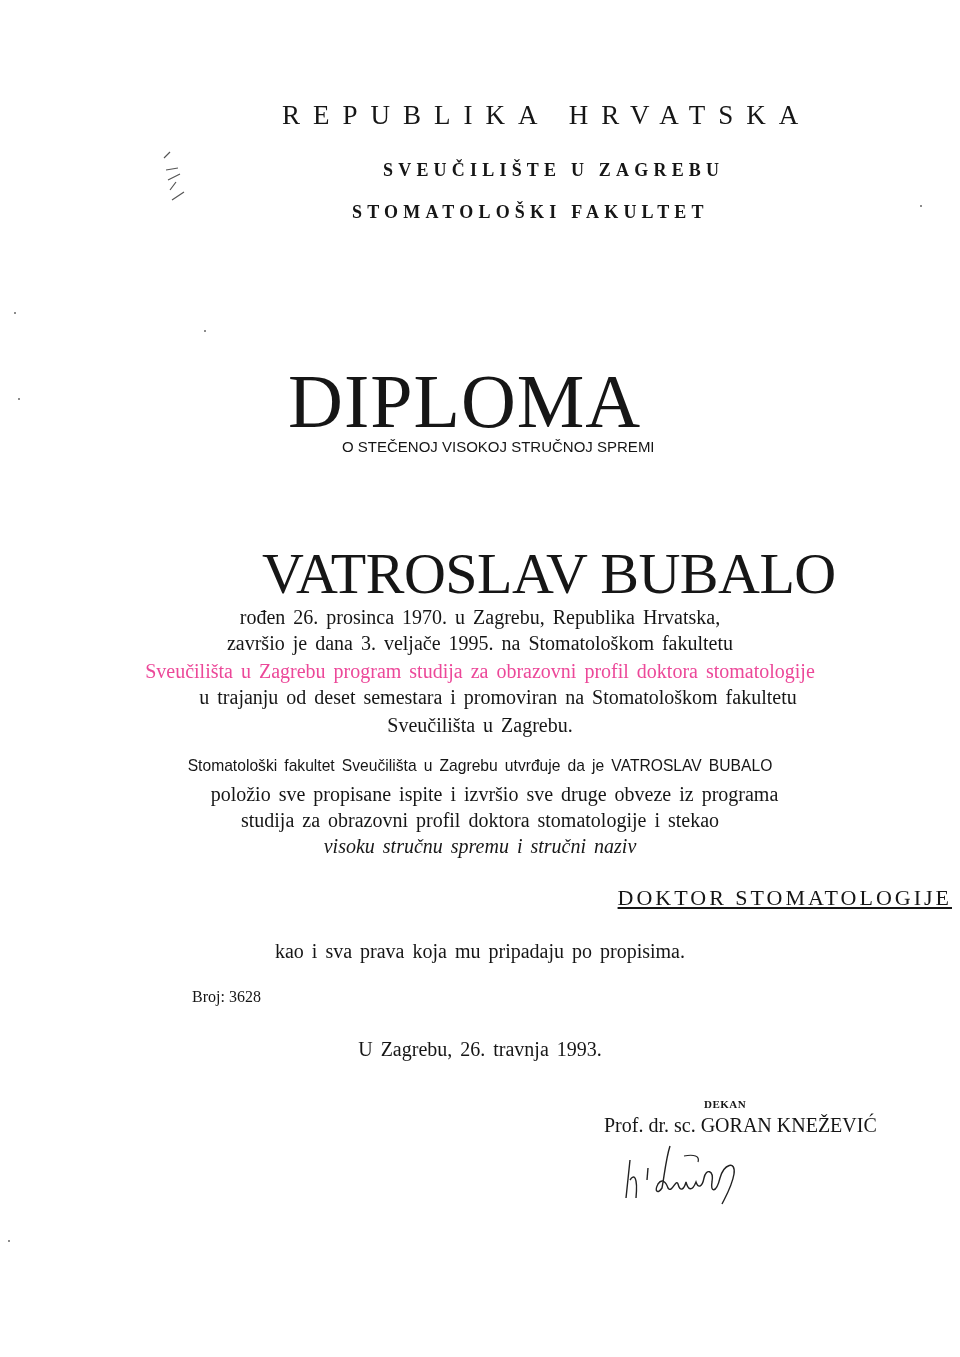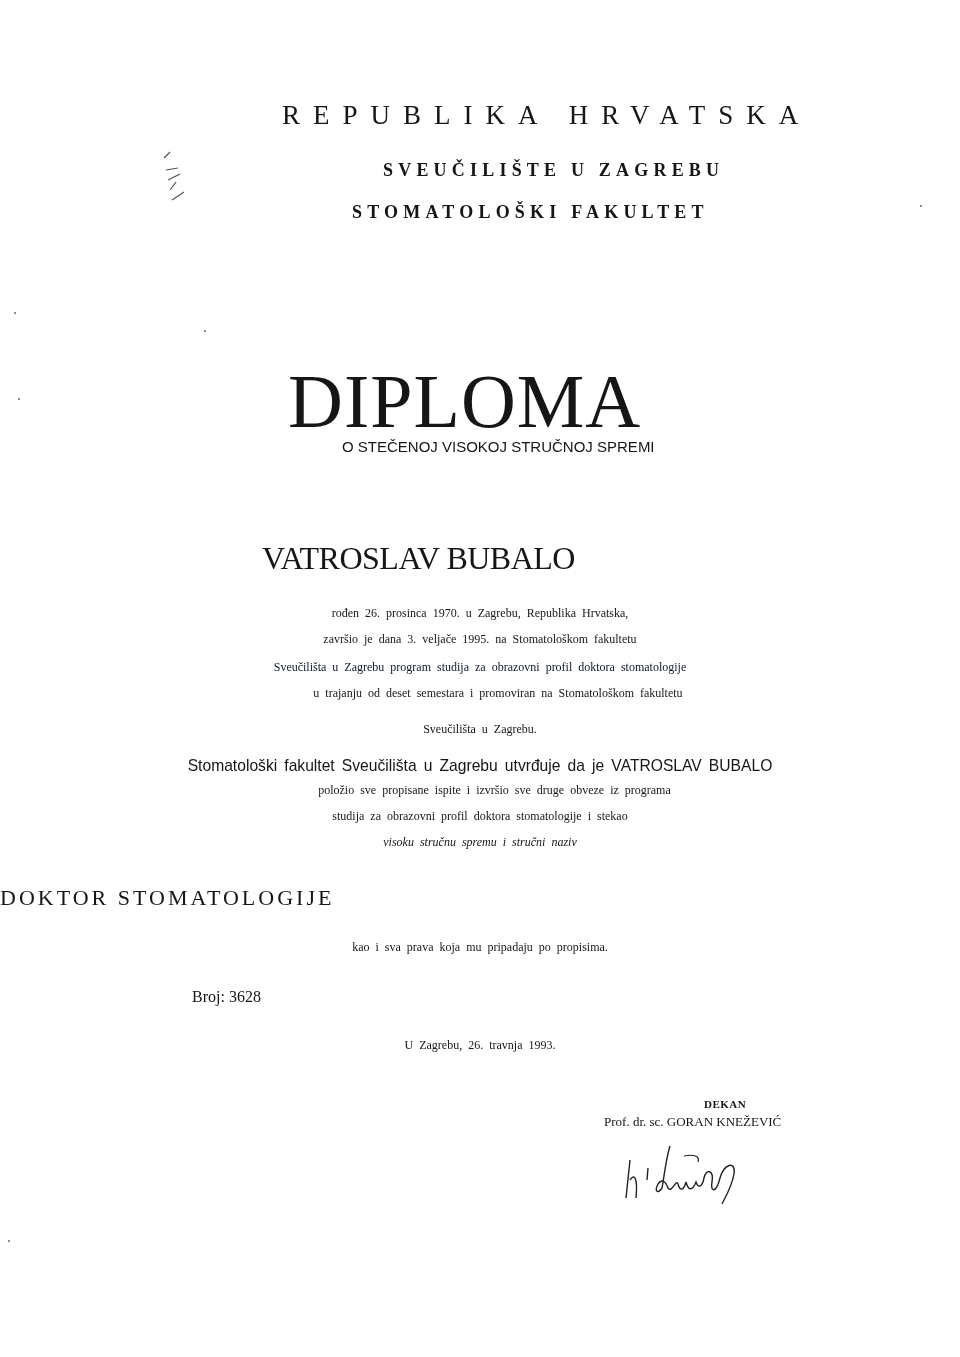--- a/index.html
+++ b/index.html
@@ -4,37 +4,37 @@
 <style>
   html, body { margin:0; padding:0; }
   body { width:960px; height:1357px; background:#ffffff; position:relative; overflow:hidden; color:#161616; font-family:"Liberation Serif", serif; }
   .abs { position:absolute; white-space:nowrap; }
   .c { left:0; right:0; text-align:center; }
   #country { top:100px; left:282px; font-size:27px; letter-spacing:13px; }
   #univ { top:160px; left:352px; font-size:18px; font-weight:bold; letter-spacing:5.2px;margin-left:31px; }
   #faculty { top:202px; left:352px; font-size:18px; font-weight:bold; letter-spacing:5.2px; }
   #title { top:358px; left:288px; font-size:76px; letter-spacing:1px; }
   #subtitle { top:438px; left:342px; font-family:"Liberation Sans", sans-serif; font-size:15px; }
-  #name { top:540px; left:262px; font-size:32px; letter-spacing:-0.5px; }
-  .line { font-family:"Liberation Serif", serif; font-size:12px; word-spacing:3px; }
+  #name { top:540px; left:262px; font-size:58px; letter-spacing:-0.5px; }
+  .line { font-family:"Liberation Serif", serif; font-size:20px; word-spacing:3px; }
   .l1 { top:606px; }
   .l2 { top:632px; }
-  .l3 { top:660px; color:#0f172a; }
+  .l3 { top:660px; color:#ec4899; }
   .l4 { top:686px;padding-left:36px; }
-  .l5 { top:714px;margin-top:8px; }
+  .l5 { top:714px; }
   .p1 { top:756px; font-size:17px; font-family:"Liberation Sans", sans-serif; transform:scaleX(0.92); }
   .p2 { top:783px;margin-left:29px; }
   .p3 { top:809px; }
   .p4 { top:835px;font-style:italic; }
-  #degree { top:885px; left:0; right:8px; text-align:left; font-size:22px; letter-spacing:3px; }
+  #degree { top:885px; left:0; right:8px; text-align:right; font-size:22px; letter-spacing:3px;text-decoration:underline; }
   #rights { top:940px; }
   #broj { top:988px; left:192px; font-size:16px; }
   #place { top:1038px; }
   #dekan-label { top:1098px; left:704px; font-size:11px; font-weight:bold; letter-spacing:0.5px;text-align:center; }
-  #dekan-name { top:1114px; left:604px; font-size:13px; }
+  #dekan-name { top:1114px; left:604px; font-size:20px; }
   #signature { position:absolute; top:1138px; left:618px; width:160px; height:70px; }
   .speck { position:absolute; width:2px; height:2px; background:#666; border-radius:50%; }
 </style>
 </head>
 <body>
 
 <div id="country" class="abs">REPUBLIKA HRVATSKA</div>
 <div id="univ" class="abs">SVEUČILIŠTE U ZAGREBU</div>
 <div id="faculty" class="abs">STOMATOLOŠKI FAKULTET</div>
 

